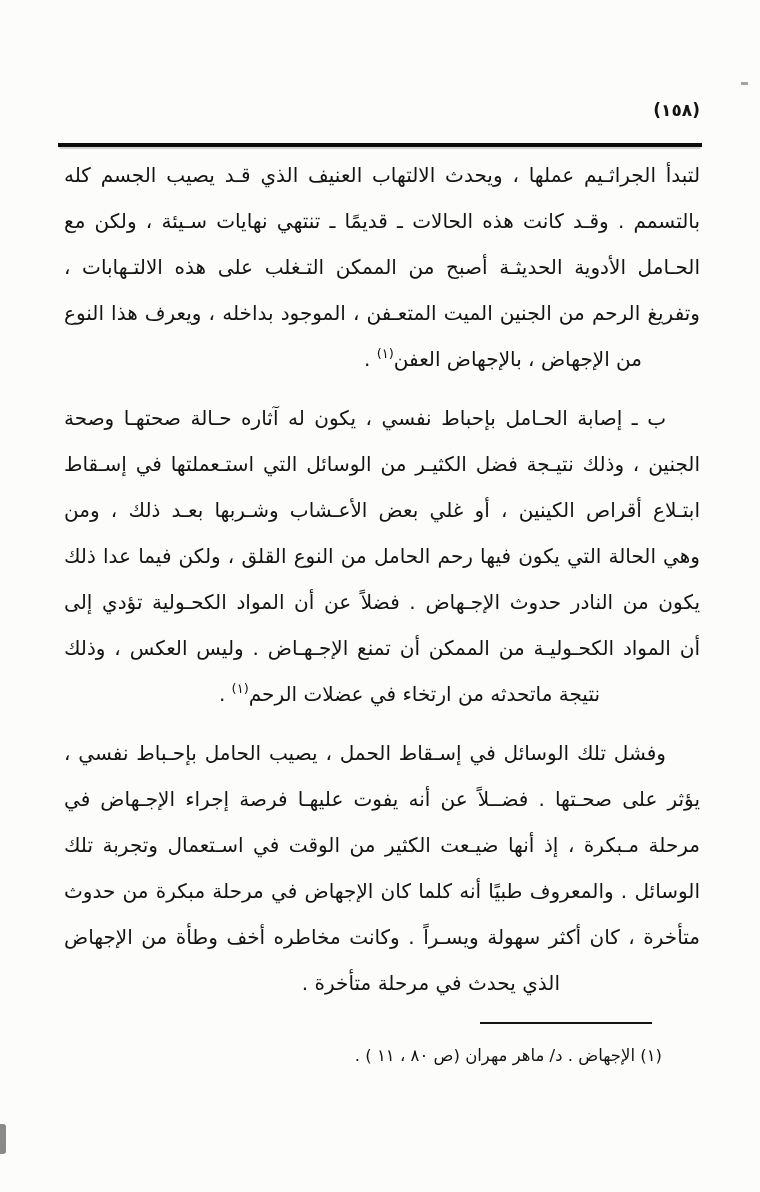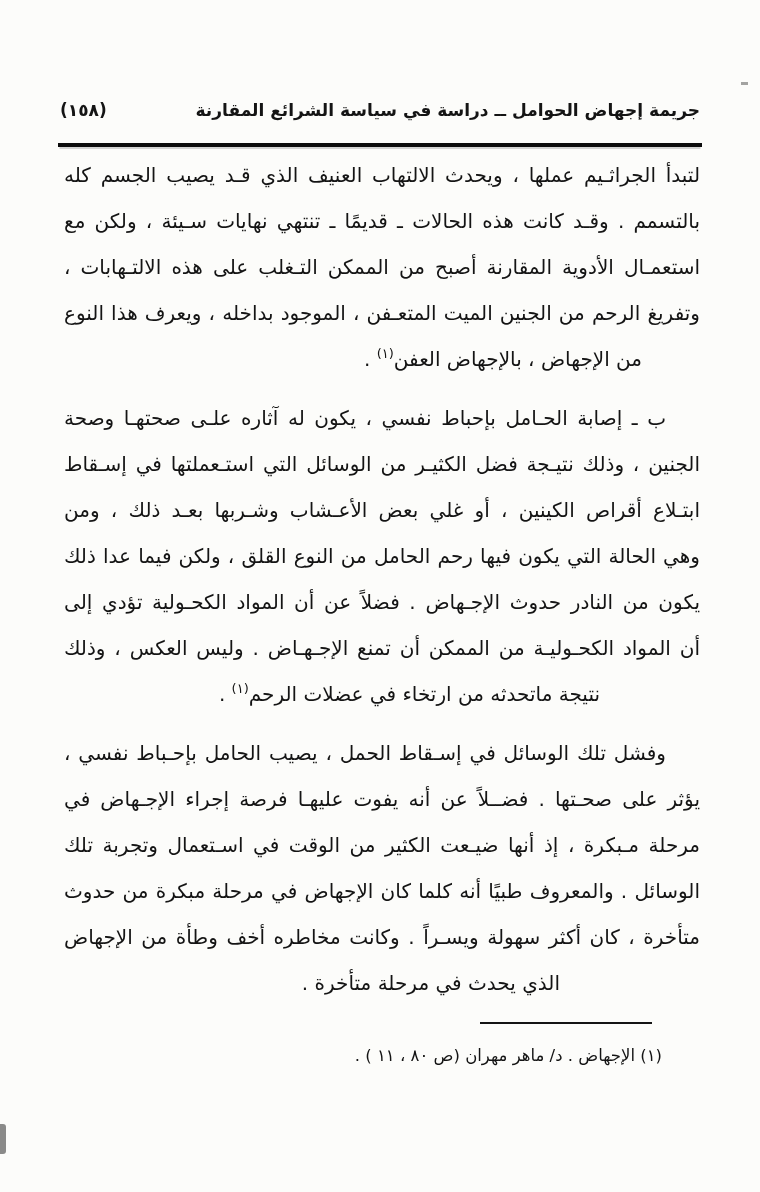--- a/index.html
+++ b/index.html
@@ -87,36 +87,35 @@
   .artifact{position:absolute;background:#5a5a58;opacity:.55;}
   .artifact.tr{top:82px;right:12px;width:7px;height:3px;}
   .artifact.bl{top:1124px;left:0;width:6px;height:30px;opacity:.7;border-radius:0 3px 3px 0;}
 </style>
 </head>
 <body>
 
 <div class="page">
 
   <div class="page-header">
-    <span class="header-title">جريمة إجهاض الحوامل  ــ  دراسة في سياسة الشرائع المقارنة</span>
     <span class="header-pagenum">(١٥٨)</span>
   </div>
 
   <div class="header-rule"></div>
 
   <div class="body-text">
       <div class="para" data-pidx="0">
         <div class="line">لتبدأ الجراثـيم عملها ، ويحدث الالتهاب العنيف الذي قـد يصيب الجسم كله</div>
         <div class="line">بالتسمم .  وقـد كانت هذه الحالات ـ قديمًا ـ تنتهي نهايات سـيئة ، ولكن مع</div>
-        <div class="line">استعمـال الأدوية المقارنة أصبح من الممكن التـغلب على هذه الالتـهابات ،</div>
+        <div class="line">الحـامل الأدوية الحديثـة أصبح من الممكن التـغلب على هذه الالتـهابات ،</div>
         <div class="line">وتفريغ الرحم من الجنين الميت المتعـفن ، الموجود بداخله ، ويعرف هذا النوع</div>
         <div class="line para-last">من الإجهاض ، بالإجهاض العفن<sup>(١)</sup> .</div>
       </div>
       <div class="para" data-pidx="1">
-        <div class="line first-indent">ب ـ إصابة الحـامل بإحباط نفسي ، يكون له آثاره علـى صحتهـا وصحة</div>
+        <div class="line first-indent">ب ـ إصابة الحـامل بإحباط نفسي ، يكون له آثاره حـالة صحتهـا وصحة</div>
         <div class="line">الجنين ، وذلك نتيـجة فضل الكثيـر من الوسائل التي استـعملتها في إسـقاط</div>
         <div class="line">ابتـلاع أقراص الكينين ، أو غلي بعض الأعـشاب وشـربها بعـد ذلك ، ومن</div>
         <div class="line">وهي الحالة التي يكون فيها رحم الحامل من النوع القلق ، ولكن فيما عدا ذلك</div>
         <div class="line">يكون من النادر حدوث الإجـهاض .  فضلاً عن أن المواد الكحـولية تؤدي إلى</div>
         <div class="line">أن المواد الكحـوليـة من الممكن أن تمنع الإجـهـاض .  وليس العكس ، وذلك</div>
         <div class="line para-last">نتيجة ماتحدثه من ارتخاء في عضلات الرحم<sup>(١)</sup> .</div>
       </div>
       <div class="para" data-pidx="2">
         <div class="line first-indent">وفشل تلك الوسائل في إسـقاط الحمل ، يصيب الحامل بإحـباط نفسي ،</div>
         <div class="line">يؤثر على صحـتها .  فضــلاً عن أنه يفوت عليهـا فرصة إجراء الإجـهاض في</div>

